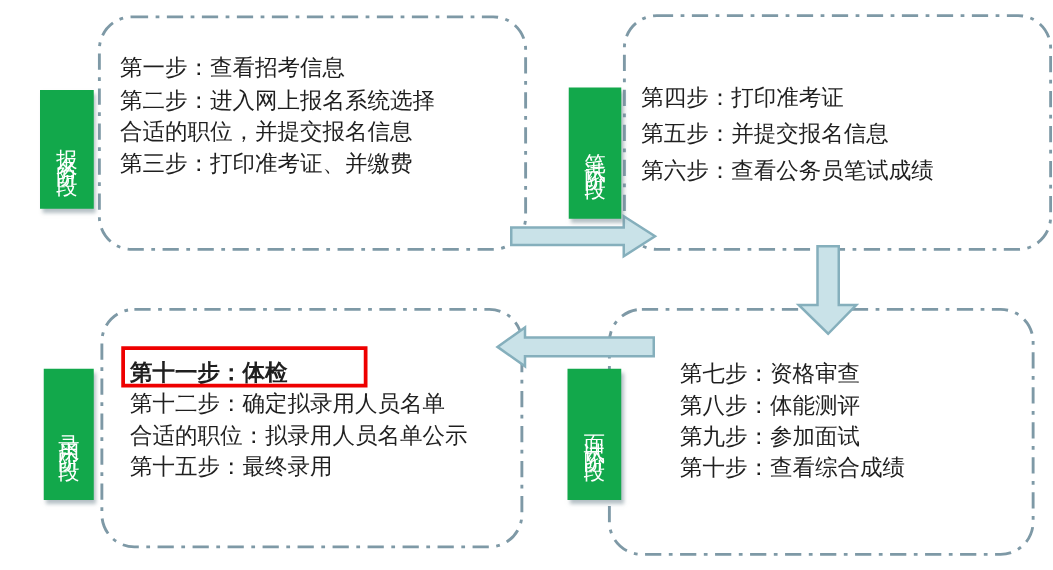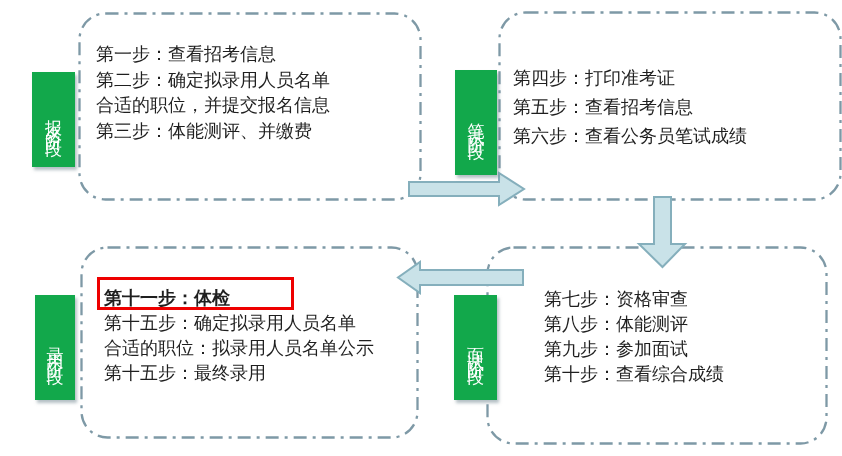--- a/index.html
+++ b/index.html
@@ -80,40 +80,40 @@
     <path class="arrow" d="M502 270 H399 V262 L377 277.5 L399 293 V285 H502 Z"></path>
   </svg>
 
   <div class="stage-label label-registration">报名阶段</div>
   <div class="stage-label label-written">笔试阶段</div>
   <div class="stage-label label-interview">面试阶段</div>
   <div class="stage-label label-hiring">录用阶段</div>
 
   <div class="steps steps-registration">
     <div class="line">第一步：查看招考信息</div>
-    <div class="line">第二步：确定拟录用人员名单</div>
+    <div class="line">第二步：进入网上报名系统选择</div>
     <div class="line">合适的职位，并提交报名信息</div>
-    <div class="line">第三步：体能测评、并缴费</div>
+    <div class="line">第三步：打印准考证、并缴费</div>
   </div>
 
   <div class="steps steps-written">
     <div class="line">第四步：打印准考证</div>
-    <div class="line">第五步：查看招考信息</div>
+    <div class="line">第五步：并提交报名信息</div>
     <div class="line">第六步：查看公务员笔试成绩</div>
   </div>
 
   <div class="steps steps-interview">
     <div class="line">第七步：资格审查</div>
     <div class="line">第八步：体能测评</div>
     <div class="line">第九步：参加面试</div>
     <div class="line">第十步：查看综合成绩</div>
   </div>
 
   <div class="steps steps-hiring">
     <div class="line line-bold">第十一步：体检</div>
-    <div class="line">第十五步：确定拟录用人员名单</div>
+    <div class="line">第十二步：确定拟录用人员名单</div>
     <div class="line">合适的职位：拟录用人员名单公示</div>
     <div class="line">第十五步：最终录用</div>
   </div>
 
   <div class="highlight-rect"></div>
 
 </div>
 
 </body></html>

